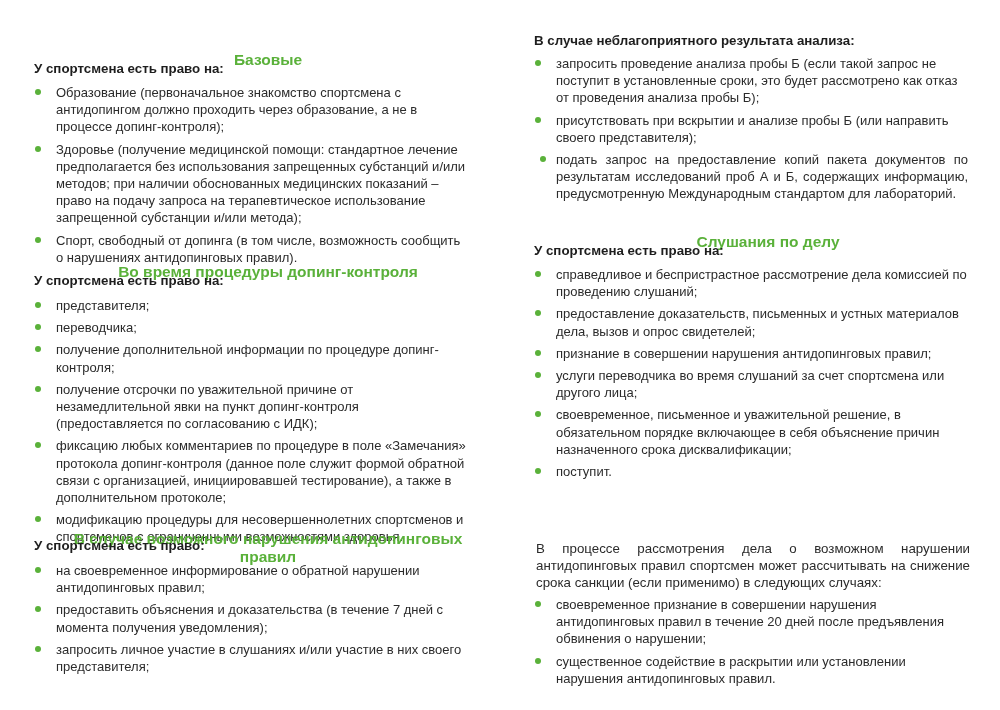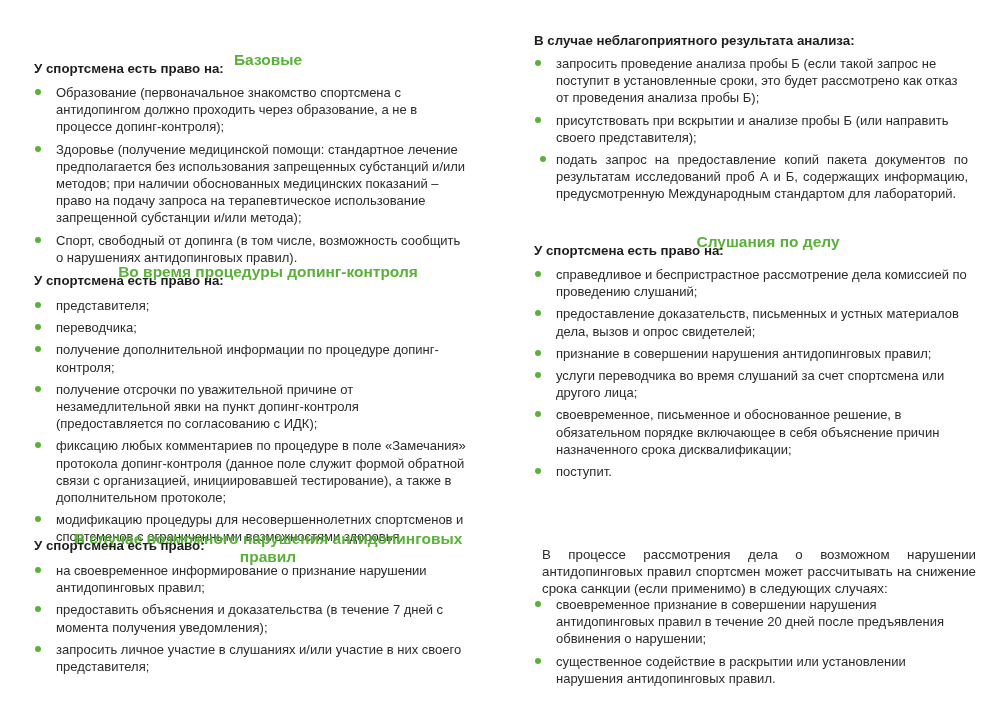--- a/index.html
+++ b/index.html
@@ -23,21 +23,21 @@
     position: relative; padding-left: 22px; font-size: 13px; line-height: 17.2px;
     margin-bottom: 5px; color: #2b2b2b;
   }
   ul.blist li .dot {
     position: absolute; left: 1px; top: 5px; width: 6px; height: 6px; border-radius: 50%;
     background: #5ab13a;
   }
   .just { text-align: justify; }
   .para {
     position: absolute; left: 0; width: 100%; font-size: 13.3px; line-height: 17.2px;
-    text-align: justify; margin: 8px; color: #2b2b2b;
+    text-align: justify; margin: 2px; color: #2b2b2b;
   }
 </style>
 </head>
 <body>
 
 <div class="col left">
   <h2 class="heading" style="top:34px">Базовые</h2>
   <p class="sub" style="top:61px">У спортсмена есть право на:</p>
   <ul class="blist" style="top:84px">
     <li><span class="dot"></span><span>Образование (первоначальное знакомство спортсмена с антидопингом должно проходить через образование, а не в процессе допинг-контроля);</span></li>
@@ -52,42 +52,42 @@
     <li><span class="dot"></span><span>переводчика;</span></li>
     <li><span class="dot"></span><span>получение дополнительной информации по процедуре допинг-контроля;</span></li>
     <li><span class="dot"></span><span>получение отсрочки по уважительной причине от незамедлительной явки на пункт допинг-контроля (предоставляется по согласованию с ИДК);</span></li>
     <li><span class="dot"></span><span>фиксацию любых комментариев по процедуре в поле «Замечания» протокола допинг-контроля (данное поле служит формой обратной связи с организацией, инициировавшей тестирование), а также в дополнительном протоколе;</span></li>
     <li><span class="dot"></span><span>модификацию процедуры для несовершеннолетних спортсменов и спортсменов с ограниченными возможностями здоровья.</span></li>
   </ul>
 
   <h2 class="heading" style="top:513px">В случае возможного нарушения антидопинговых правил</h2>
   <p class="sub" style="top:538px">У спортсмена есть право:</p>
   <ul class="blist" style="top:562px">
-    <li><span class="dot"></span><span>на своевременное информирование о признание нарушении антидопинговых правил;</span></li>
+    <li><span class="dot"></span><span>на своевременное информирование о обратной нарушении антидопинговых правил;</span></li>
     <li><span class="dot"></span><span>предоставить объяснения и доказательства (в течение 7 дней с момента получения уведомления);</span></li>
     <li><span class="dot"></span><span>запросить личное участие в слушаниях и/или участие в них своего представителя;</span></li>
   </ul>
 </div>
 
 <div class="col right">
   <p class="sub" style="top:33px">В случае неблагоприятного результата анализа:</p>
   <ul class="blist" style="top:55px">
     <li><span class="dot"></span><span>запросить проведение анализа пробы Б (если такой запрос не поступит в установленные сроки, это будет рассмотрено как отказ от проведения анализа пробы Б);</span></li>
     <li><span class="dot"></span><span>присутствовать при вскрытии и анализе пробы Б (или направить своего представителя);</span></li>
     <li class="just"><span class="dot" style="left:6px"></span><span>подать запрос на предоставление копий пакета документов по результатам исследований проб А и Б, содержащих информацию, предусмотренную Международным стандартом для лабораторий.</span></li>
   </ul>
 
   <h2 class="heading" style="top:216px">Слушания по делу</h2>
   <p class="sub" style="top:243px">У спортсмена есть право на:</p>
   <ul class="blist" style="top:266px">
     <li><span class="dot"></span><span>справедливое и беспристрастное рассмотрение дела комиссией по проведению слушаний;</span></li>
     <li><span class="dot"></span><span>предоставление доказательств, письменных и устных материалов дела, вызов и опрос свидетелей;</span></li>
     <li><span class="dot"></span><span>признание в совершении нарушения антидопинговых правил;</span></li>
     <li><span class="dot"></span><span>услуги переводчика во время слушаний за счет спортсмена или другого лица;</span></li>
-    <li><span class="dot"></span><span>своевременное, письменное и обоснованное решение, в обязательном порядке включающее в себя объяснение причин назначенного срока дисквалификации;</span></li>
+    <li><span class="dot"></span><span>своевременное, письменное и уважительной решение, в обязательном порядке включающее в себя объяснение причин назначенного срока дисквалификации;</span></li>
     <li><span class="dot"></span><span>поступит.</span></li>
   </ul>
 
   <p class="para" style="top:538px">В процессе рассмотрения дела о возможном нарушении антидопинговых правил спортсмен может рассчитывать на снижение срока санкции (если применимо) в следующих случаях:</p>
   <ul class="blist" style="top:596px">
     <li><span class="dot"></span><span>своевременное признание в совершении нарушения антидопинговых правил в течение 20 дней после предъявления обвинения о нарушении;</span></li>
     <li><span class="dot"></span><span>существенное содействие в раскрытии или установлении нарушения антидопинговых правил.</span></li>
   </ul>
 </div>
 

